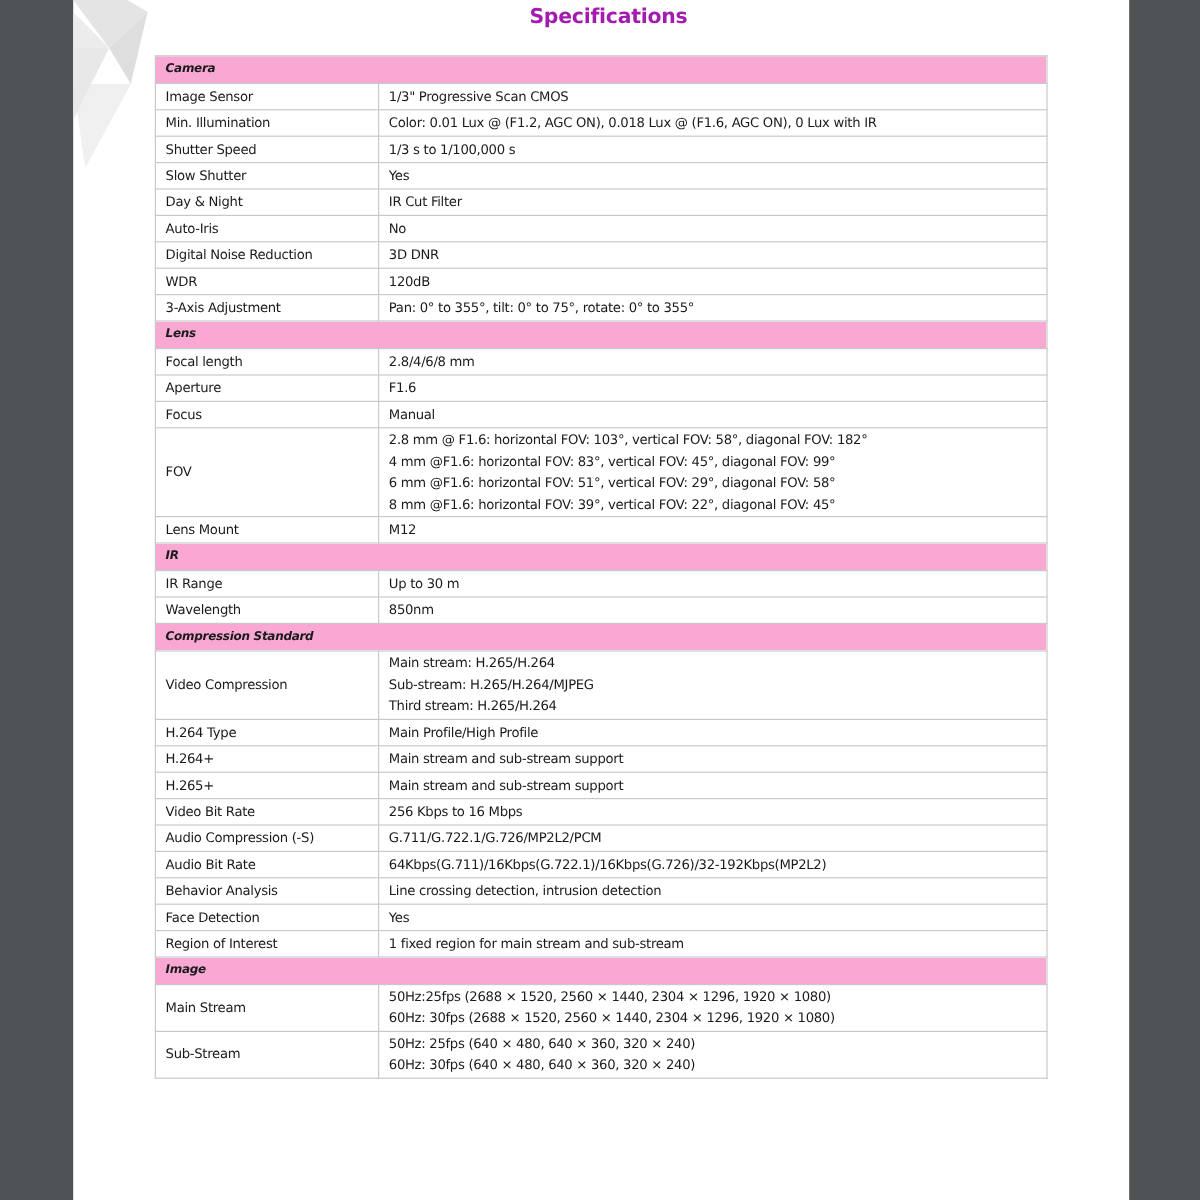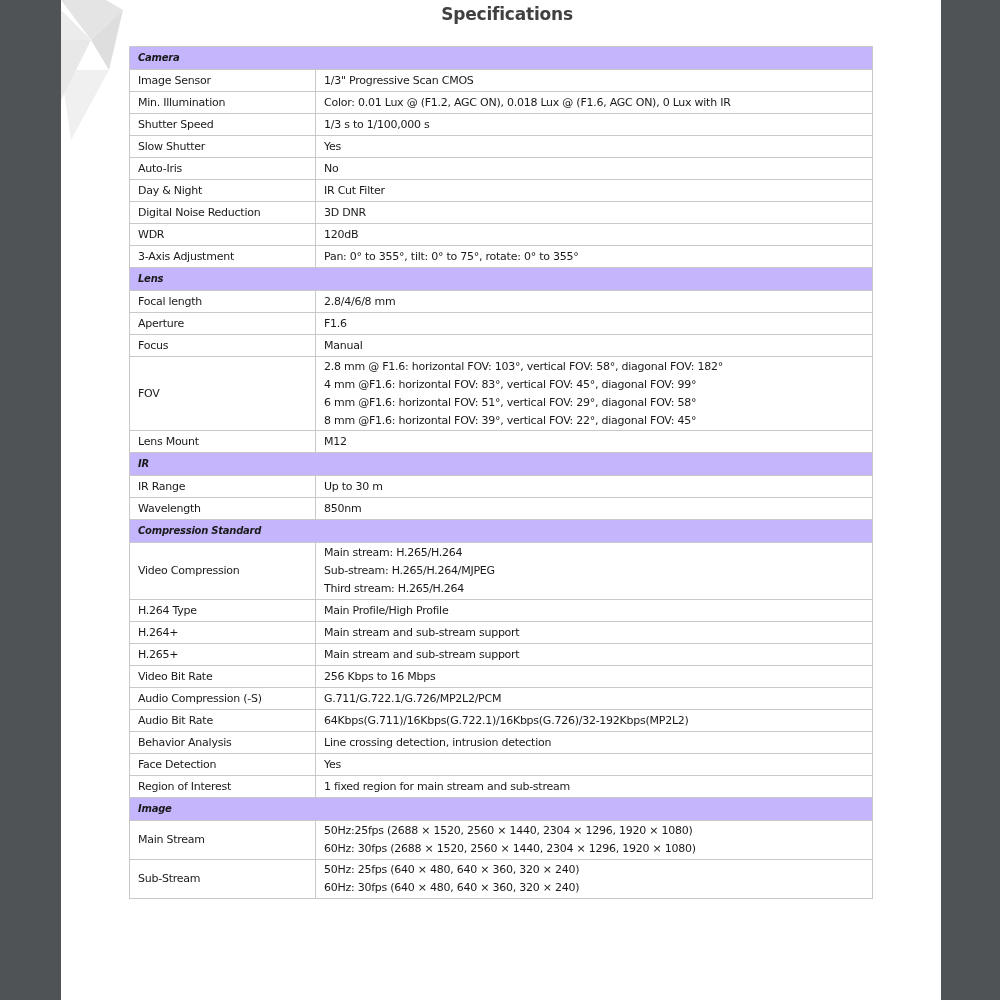--- a/index.html
+++ b/index.html
@@ -12,21 +12,21 @@
   .page {
     position:absolute; left:61px; top:0; width:880px; height:1000px;
     background:#ffffff;
     overflow:hidden;
   }
   .watermark { position:absolute; left:0; top:0; width:70px; height:150px; }
   .title {
     position:absolute; left:0; right:0; top:4px;
     text-align:center;
     font-family:"DejaVu Sans", sans-serif;
-    font-weight:bold; font-size:17px; color:#404040;
+    font-weight:bold; font-size:17px; color:#a21caf;
     letter-spacing:-0.2px;
     padding-left:12px;
   }
   table.spec {
     position:absolute; left:68px; top:46px; width:743px;
     border-collapse:collapse;
     font-family:"DejaVu Sans", sans-serif;
     font-size:11px; color:#1a1a1a;
     table-layout:fixed;
   }
@@ -35,21 +35,21 @@
     padding:0 8px;
     vertical-align:middle;
     line-height:18px;
     letter-spacing:-0.25px;
     white-space:nowrap;
     overflow:hidden;
   }
   table.spec col.c1 { width:186px; }
   table.spec col.c2 { width:557px; }
   tr.section td {
-    background:#c4b5fd;
+    background:#f9a8d4;
     font-weight:bold; font-style:italic;
     font-size:10px;
     height:22px;
   }
   tr.row td { height:21px; }
   td.val div { line-height:18px; }
 </style>
 </head>
 <body>
 
@@ -91,29 +91,29 @@
             <div>1/3 s to 1/100,000 s</div>
           </td>
         </tr>
         <tr class="row">
           <td style="height: 21px;">Slow Shutter</td>
           <td class="val" style="height: 21px;">
             <div>Yes</div>
           </td>
         </tr>
         <tr class="row">
+          <td style="height: 21px;">Day &amp; Night</td>
+          <td class="val" style="height: 21px;">
+            <div>IR Cut Filter</div>
+          </td>
+        </tr>
+        <tr class="row">
           <td style="height: 21px;">Auto-Iris</td>
           <td class="val" style="height: 21px;">
             <div>No</div>
-          </td>
-        </tr>
-        <tr class="row">
-          <td style="height: 21px;">Day &amp; Night</td>
-          <td class="val" style="height: 21px;">
-            <div>IR Cut Filter</div>
           </td>
         </tr>
         <tr class="row">
           <td style="height: 21px;">Digital Noise Reduction</td>
           <td class="val" style="height: 21px;">
             <div>3D DNR</div>
           </td>
         </tr>
         <tr class="row">
           <td style="height: 21px; margin-top: 28px;">WDR</td>

